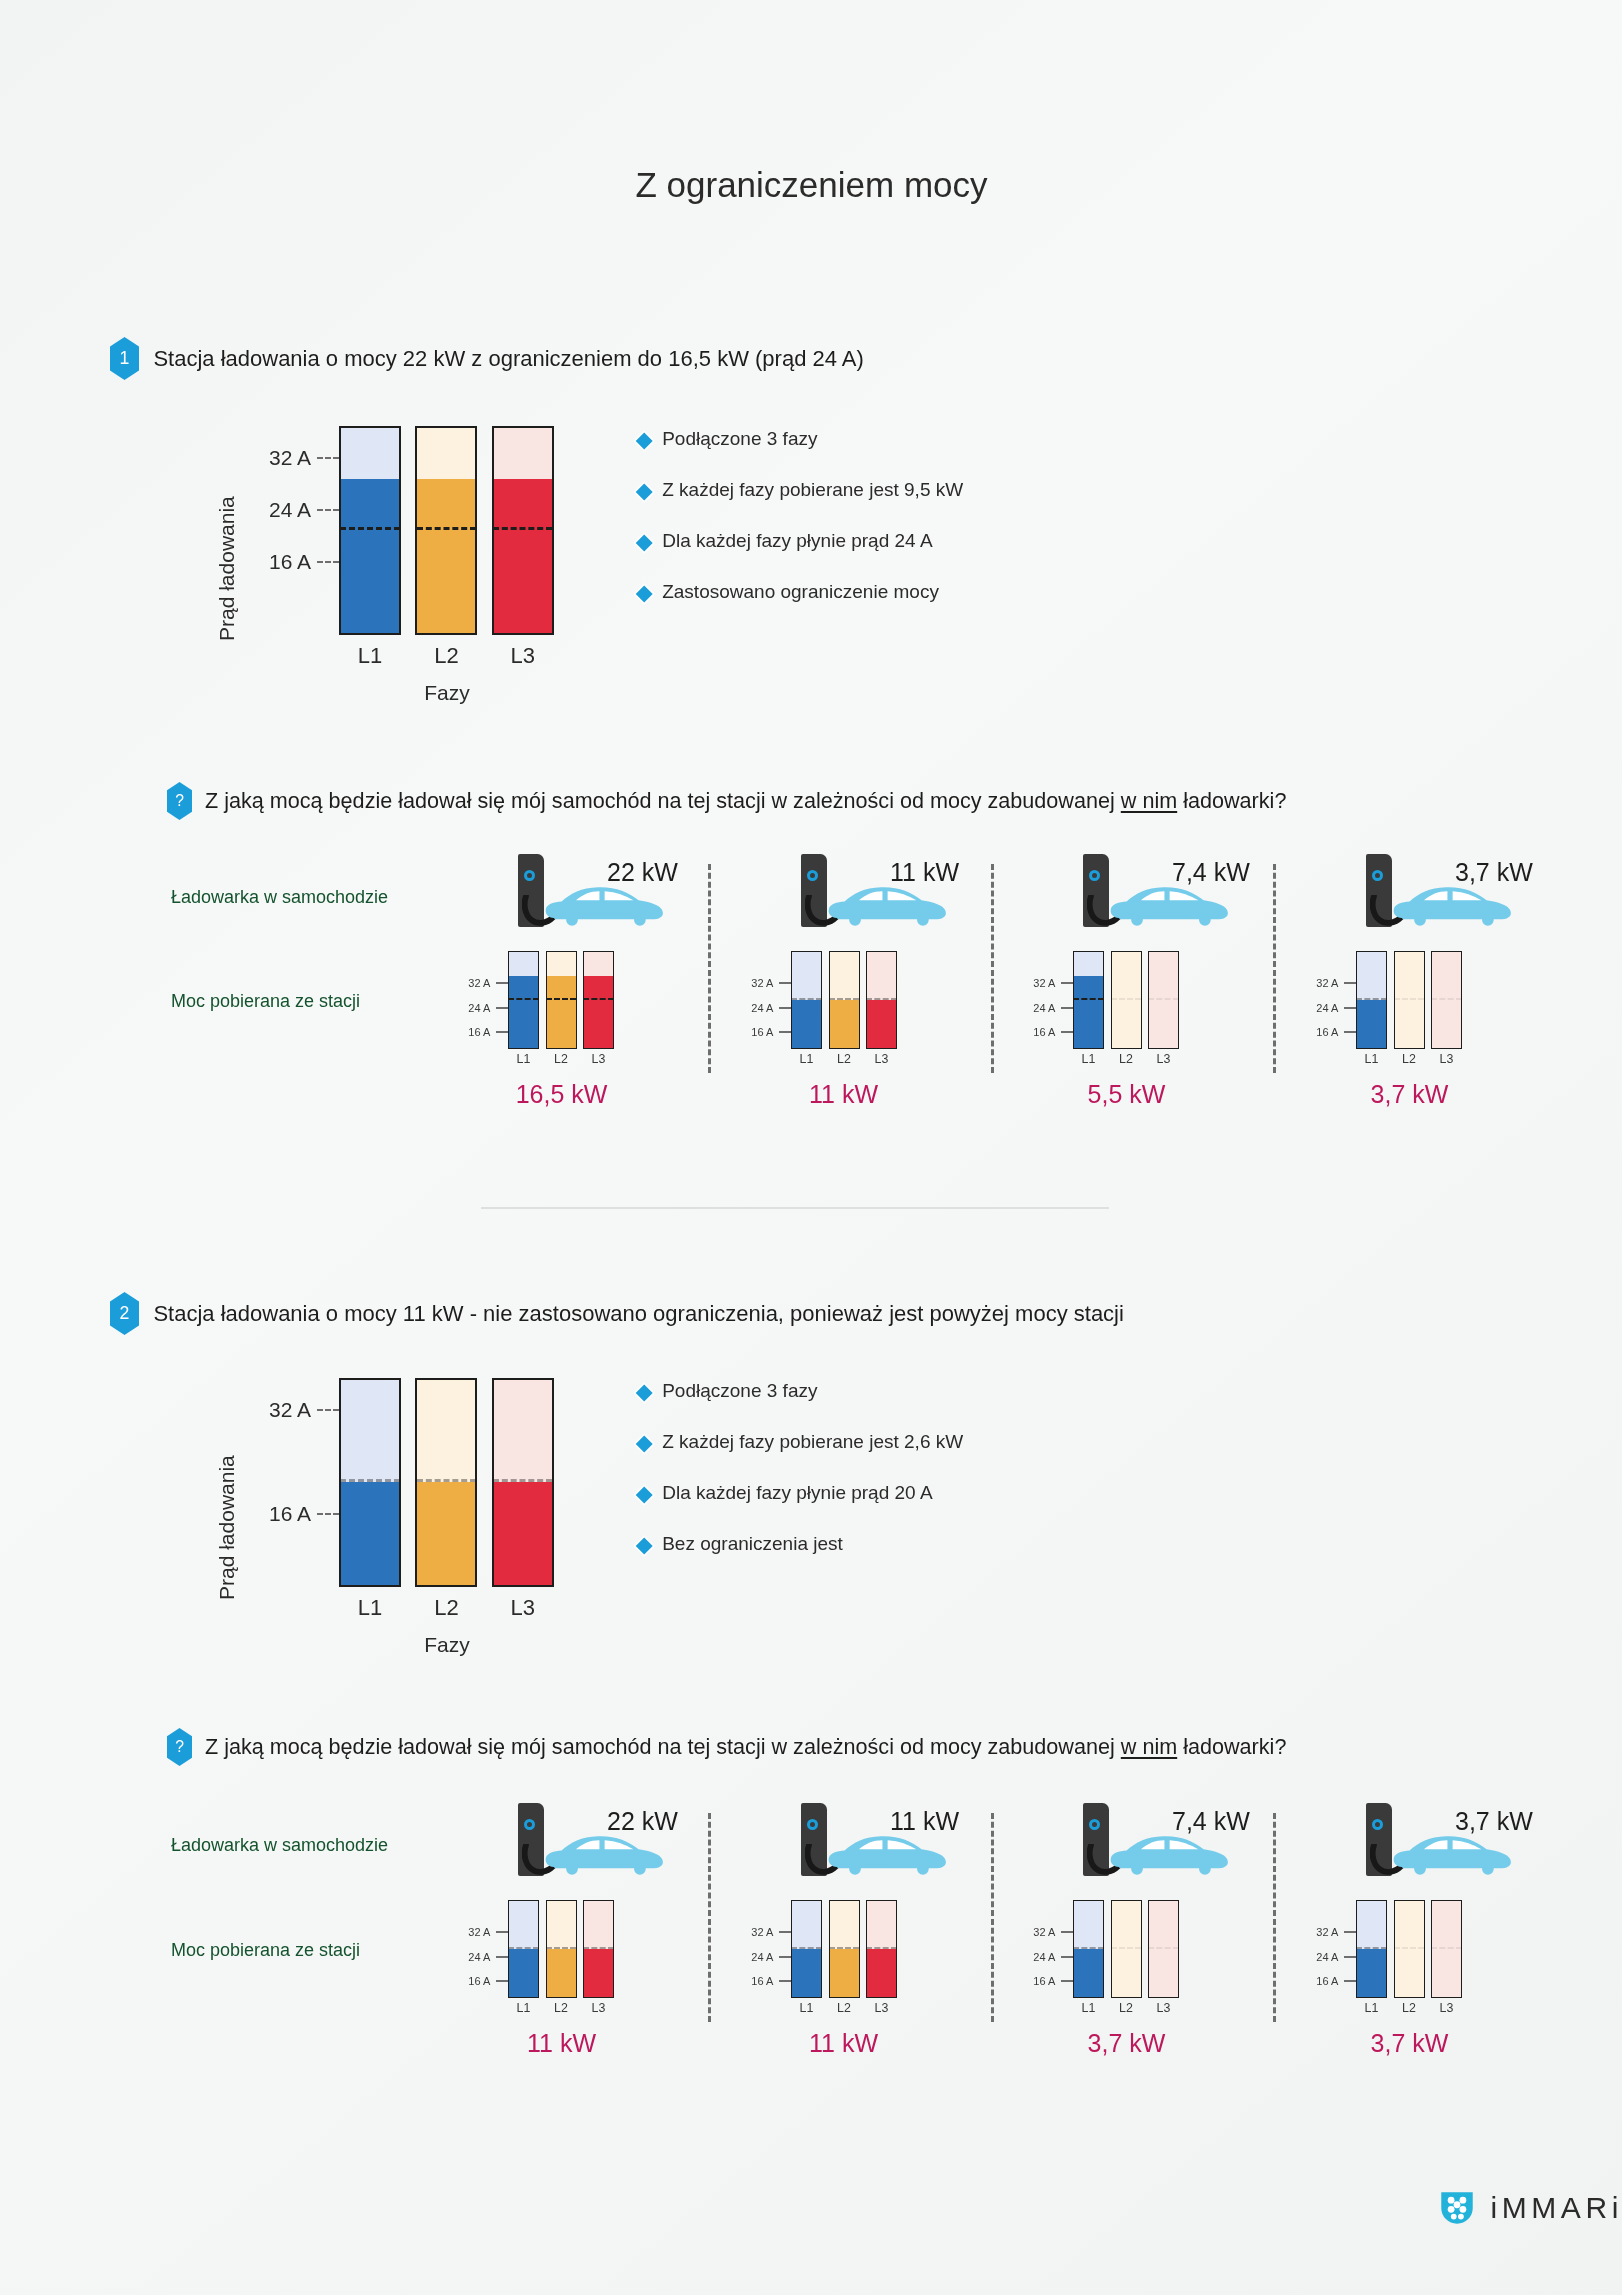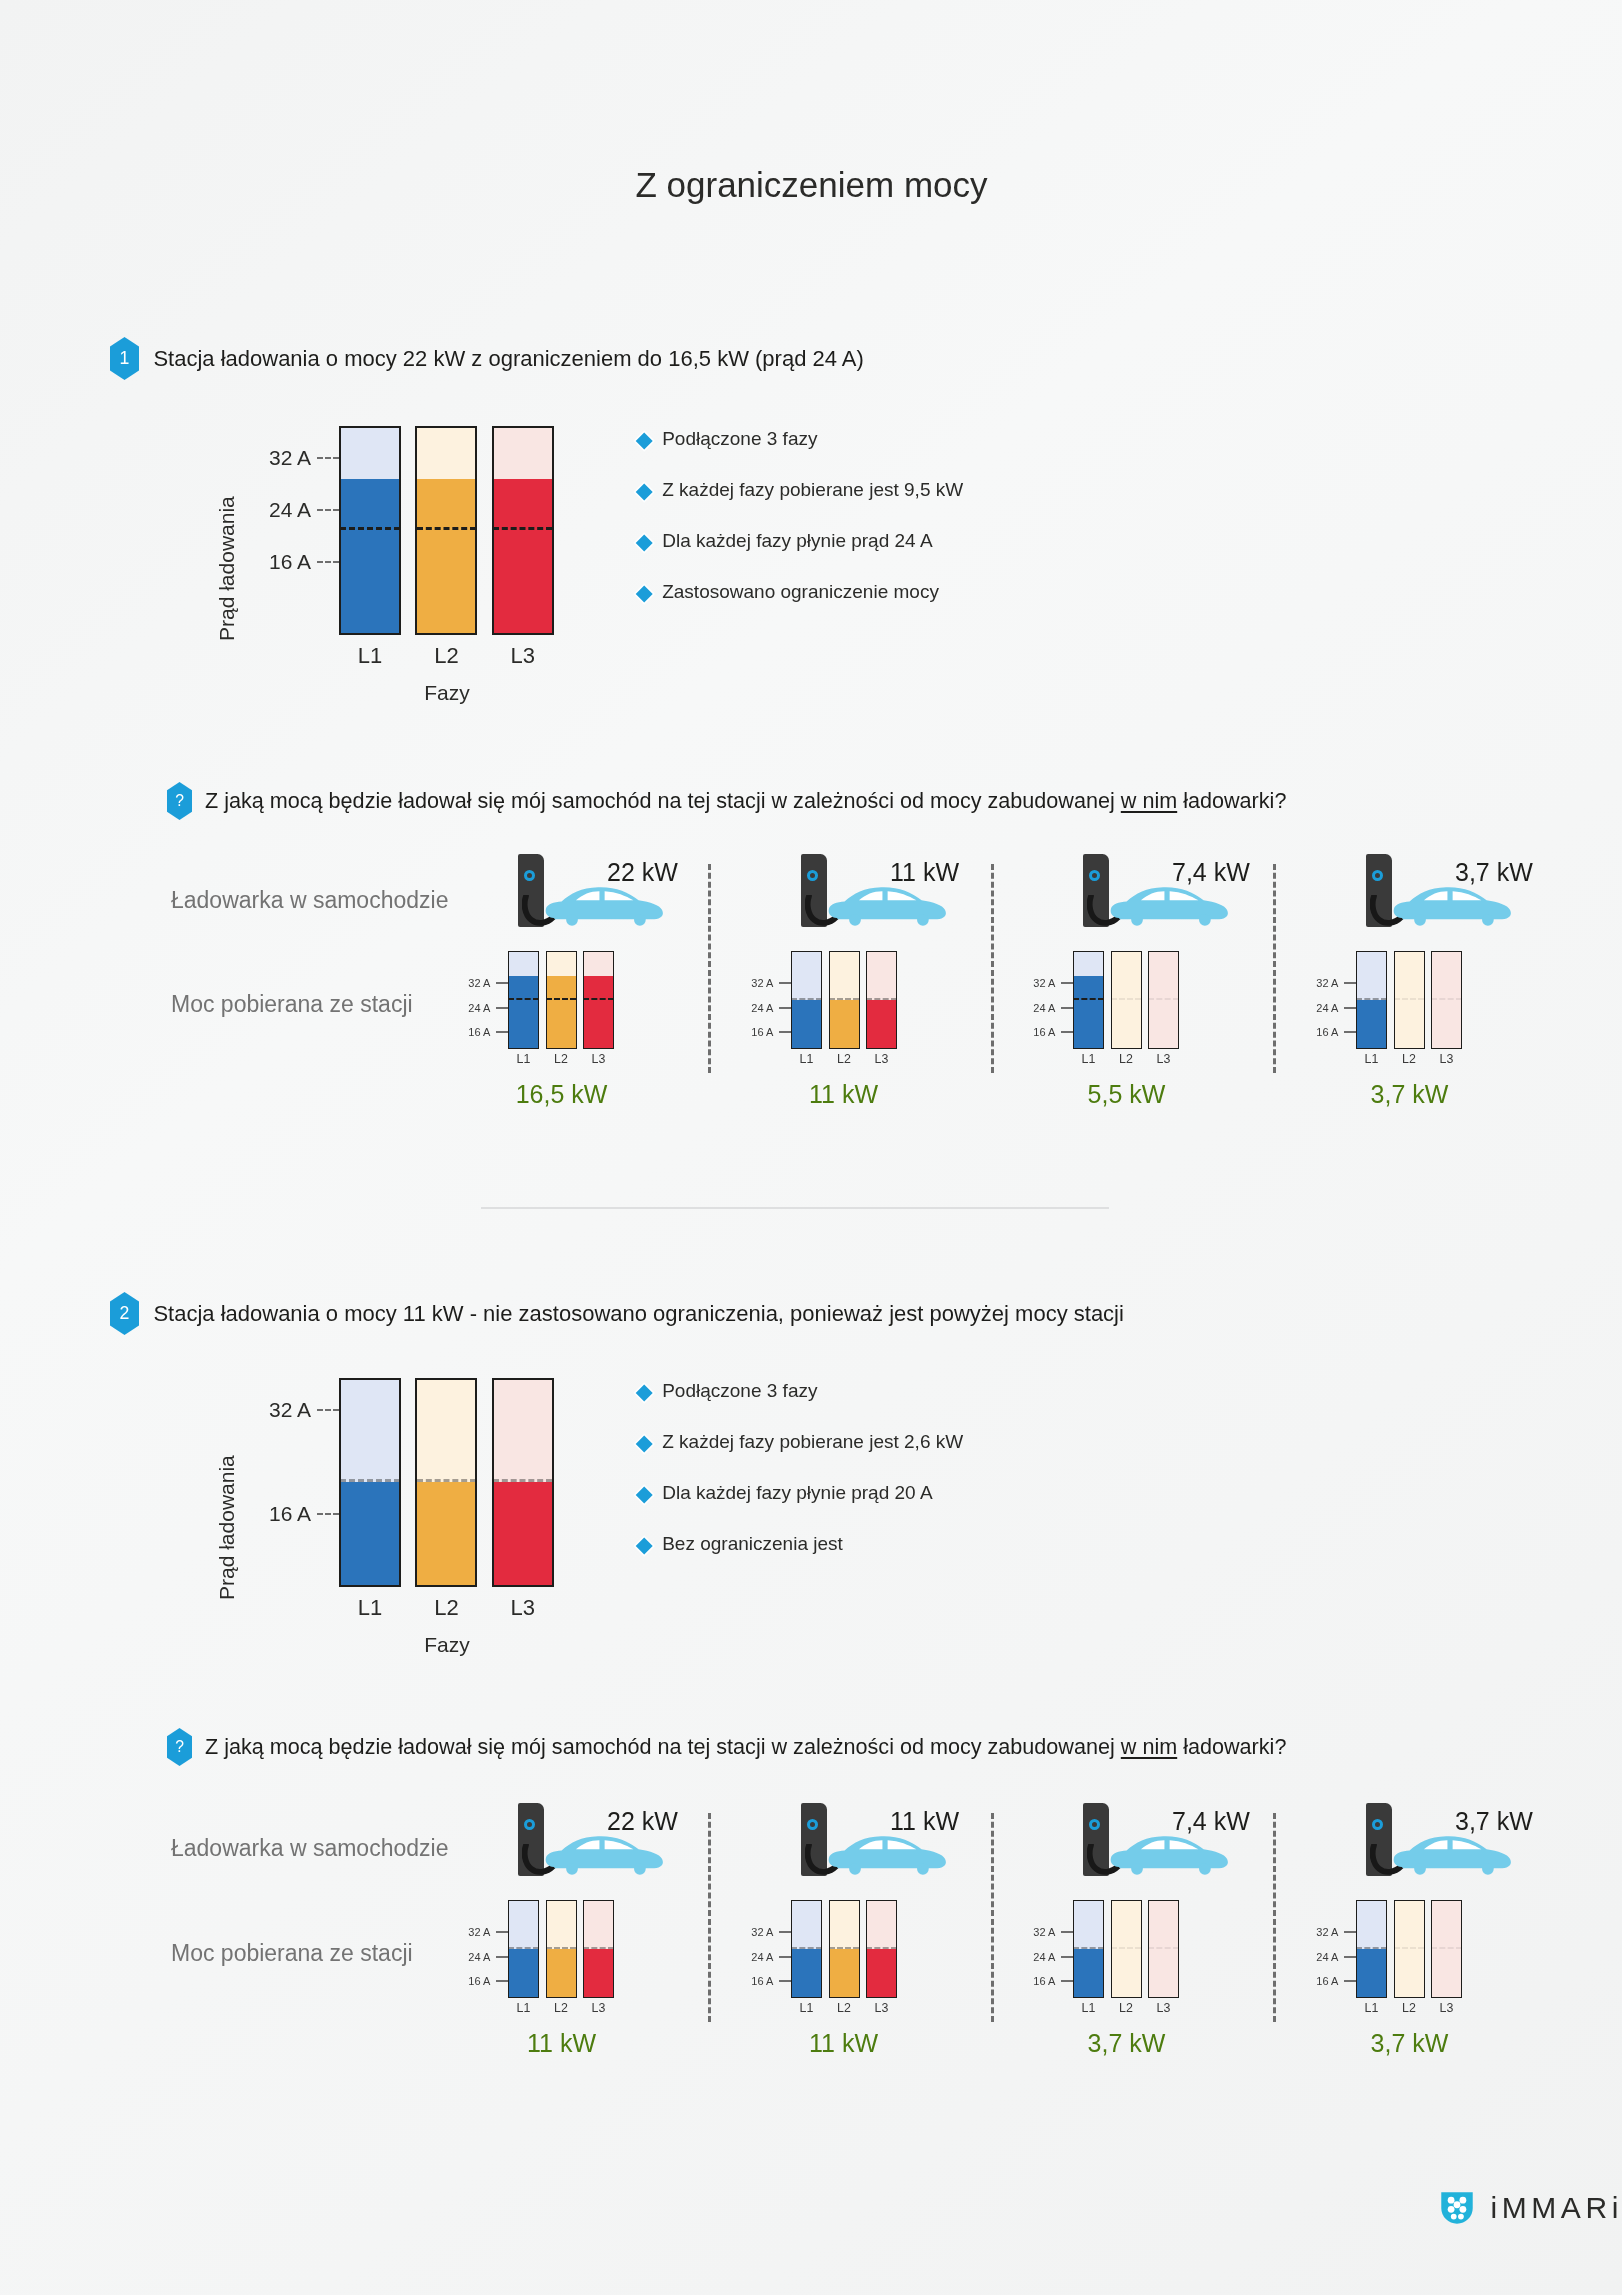--- a/index.html
+++ b/index.html
@@ -80,42 +80,42 @@
   .qbadge .hex{
     width:25px;height:38px;background:#1b9dd9;
     clip-path:polygon(50% 0%,100% 22%,100% 78%,50% 100%,0% 78%,0% 22%);
     display:flex;align-items:center;justify-content:center;
     color:#fff;font-size:15.7px;line-height:1;
   }
   .qtext{font-size:21.6px;color:#1d1d1b;white-space:nowrap;}
   .qtext u{text-decoration:underline;text-underline-offset:2.6px;}
 
   
-  .rowlabel{position:absolute;font-size:23px;color:#737373;white-space:nowrap;}
+  .rowlabel{position:absolute;font-size:18px;color:#14532d;white-space:nowrap;}
   .scen{position:absolute;width:281px;}
   .scen .head{position:relative;height:85px;}
   .station{position:absolute;left:55px;top:0;width:37px;height:77px;}
   .station .pillar{
     position:absolute;left:5.2px;top:0;width:26px;height:73px;
     background:#3a3a3a;border-radius:2px 6.5px 2px 2px;
   }
   .station .ring{
     position:absolute;left:11px;top:15.7px;width:11px;height:11px;border-radius:50%;
     border:3.3px solid #1b9dd9;box-sizing:border-box;
   }
   .station svg{position:absolute;left:9.2px;top:41px;}
   .car{position:absolute;left:84px;top:26px;}
   .kw-top{position:absolute;left:149px;top:3.9px;font-size:25px;color:#1d1d1b;white-space:nowrap;}
   .mini{position:relative;margin-top:3.9px;height:124px;}
   .mini .ticks .lbl{font-size:11px;color:#3a3a3a;}
   .mini .ticks .dash{width:11.8px;border-top:2px dashed #6e6e6e;}
   .mini .bar{border-width:1.3px;}
   .mini .bar .limitline{border-top:2px dashed #1d1d1b;}
   .mini .bar-labels span{font-size:12.4px;color:#3a3a3a;}
-  .kw-bottom{position:absolute;text-align:center;font-size:25px;color:#4d7c0f;}
+  .kw-bottom{position:absolute;text-align:center;font-size:25px;color:#be185d;}
   .vsep{position:absolute;width:0;border-left:3.3px dashed #6e6e6e;}
 
   .divider{position:absolute;height:0;border-top:2.6px solid #dedfe0;}
 
   
   .logo{position:absolute;left:0;width:100%;display:flex;align-items:center;justify-content:center;gap:14.4px;}
   .logo .mark{width:38px;height:38px;position:relative;}
   .logo .word{font-size:30px;letter-spacing:4.6px;color:#2b2b29;font-weight:400;}
 </style>
 </head>

